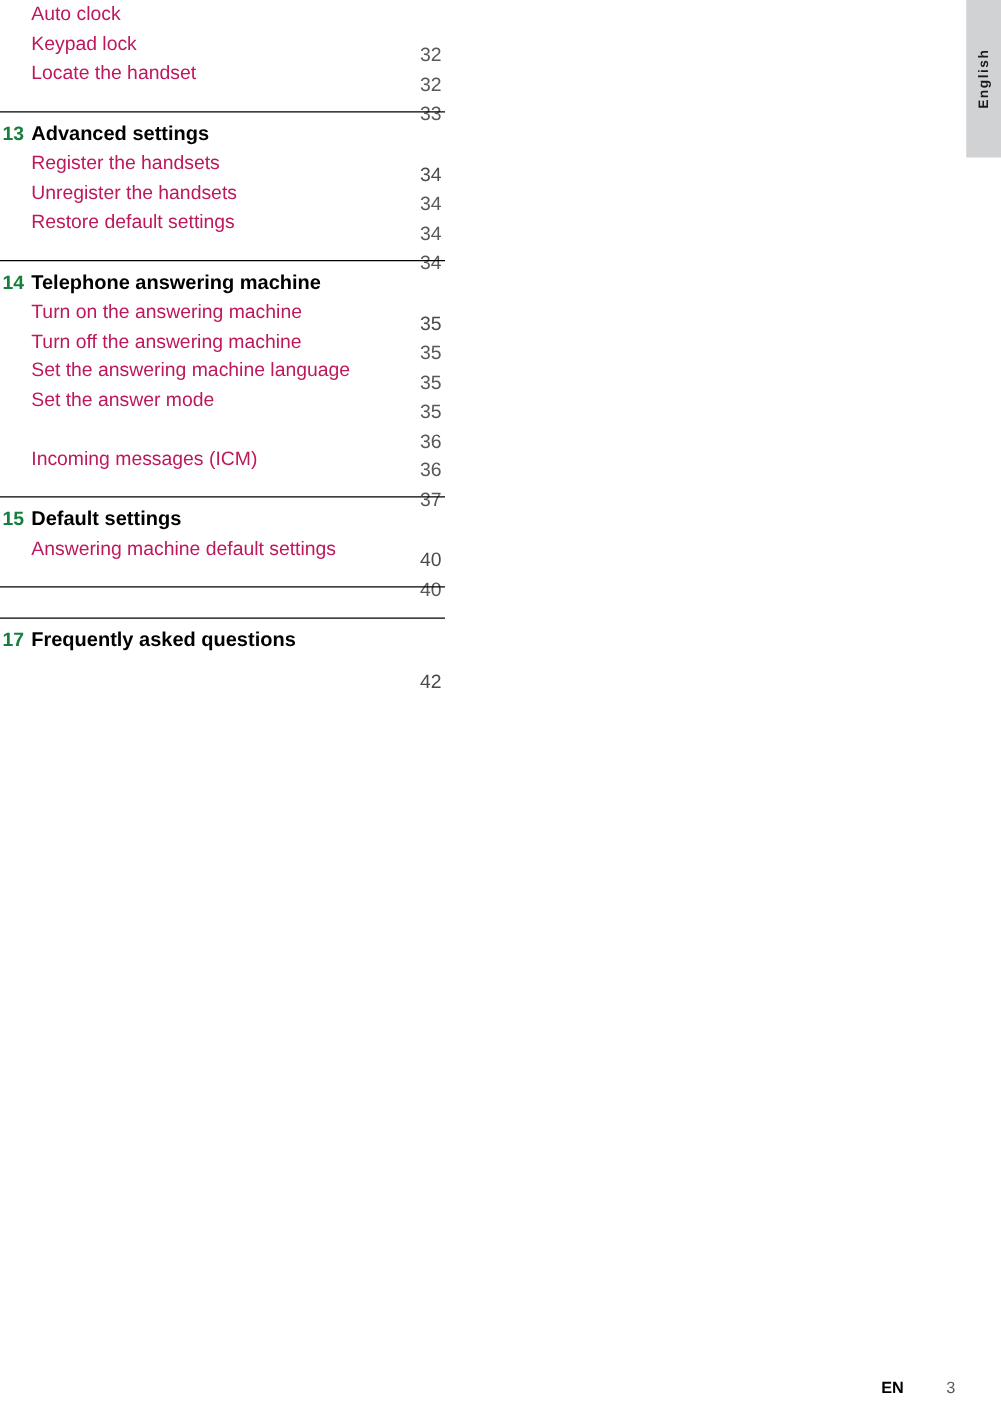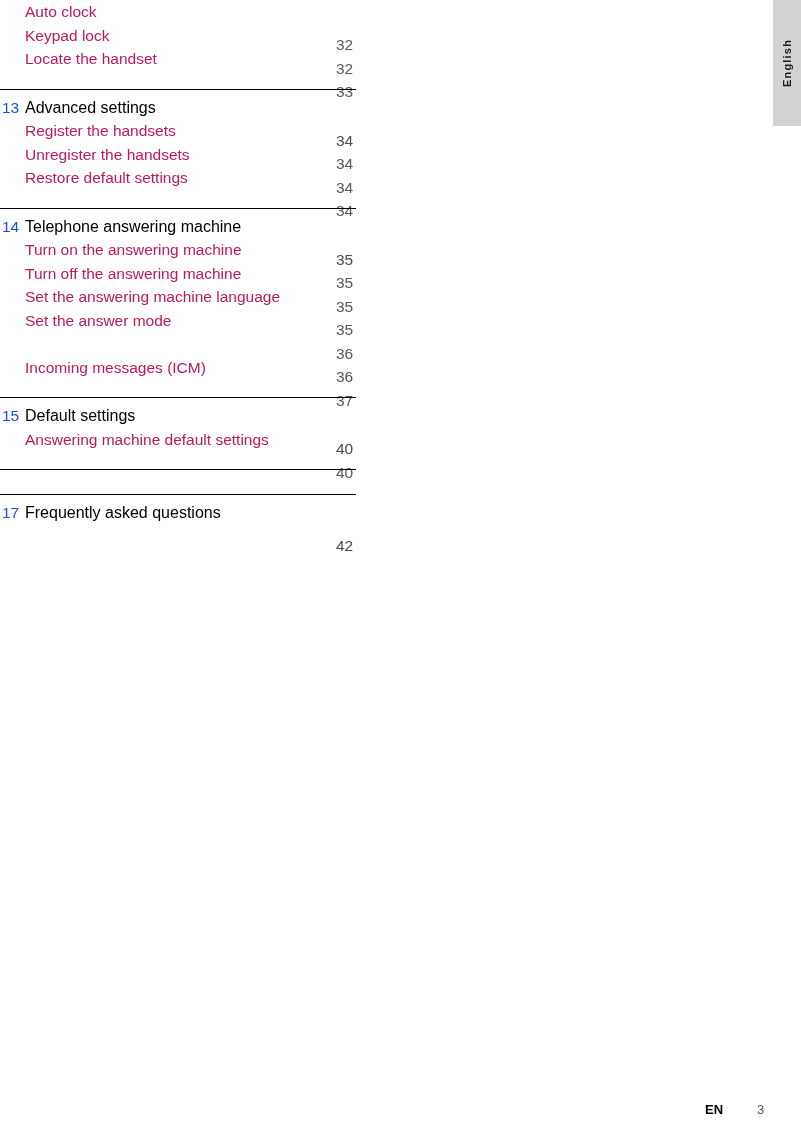--- a/index.html
+++ b/index.html
@@ -61,22 +61,22 @@
     height: 23.5px;
   }
 
   .row-num {
     position: absolute;
     left: 2px;
     top: 0;
     width: 22px;
     text-align: left;
     font-size: 15.5px;
-    font-weight: normal;
-    color: #1d4ed8;
+    font-weight: bold;
+    color: #15803d;
     line-height: 23.5px;
   }
 
   .row-title {
     position: absolute;
     left: 25px;
     top: 0;
     font-size: 15.5px;
     line-height: 23.5px;
     white-space: nowrap;
@@ -87,21 +87,21 @@
     left: 336px;
     top: 0;
     font-size: 15.5px;
     line-height: 23.5px;
     text-align: left;
     margin-top: 33px;
   }
 
   
   .toc-row.heading .row-title {
-    font-weight: normal;
+    font-weight: bold;
     color: #000000;
     font-size: 16px;
   }
   .toc-row.heading .row-page {
     color: #4a4a4a;
     font-weight: normal;
   }
 
   
   .toc-row.entry .row-title {

